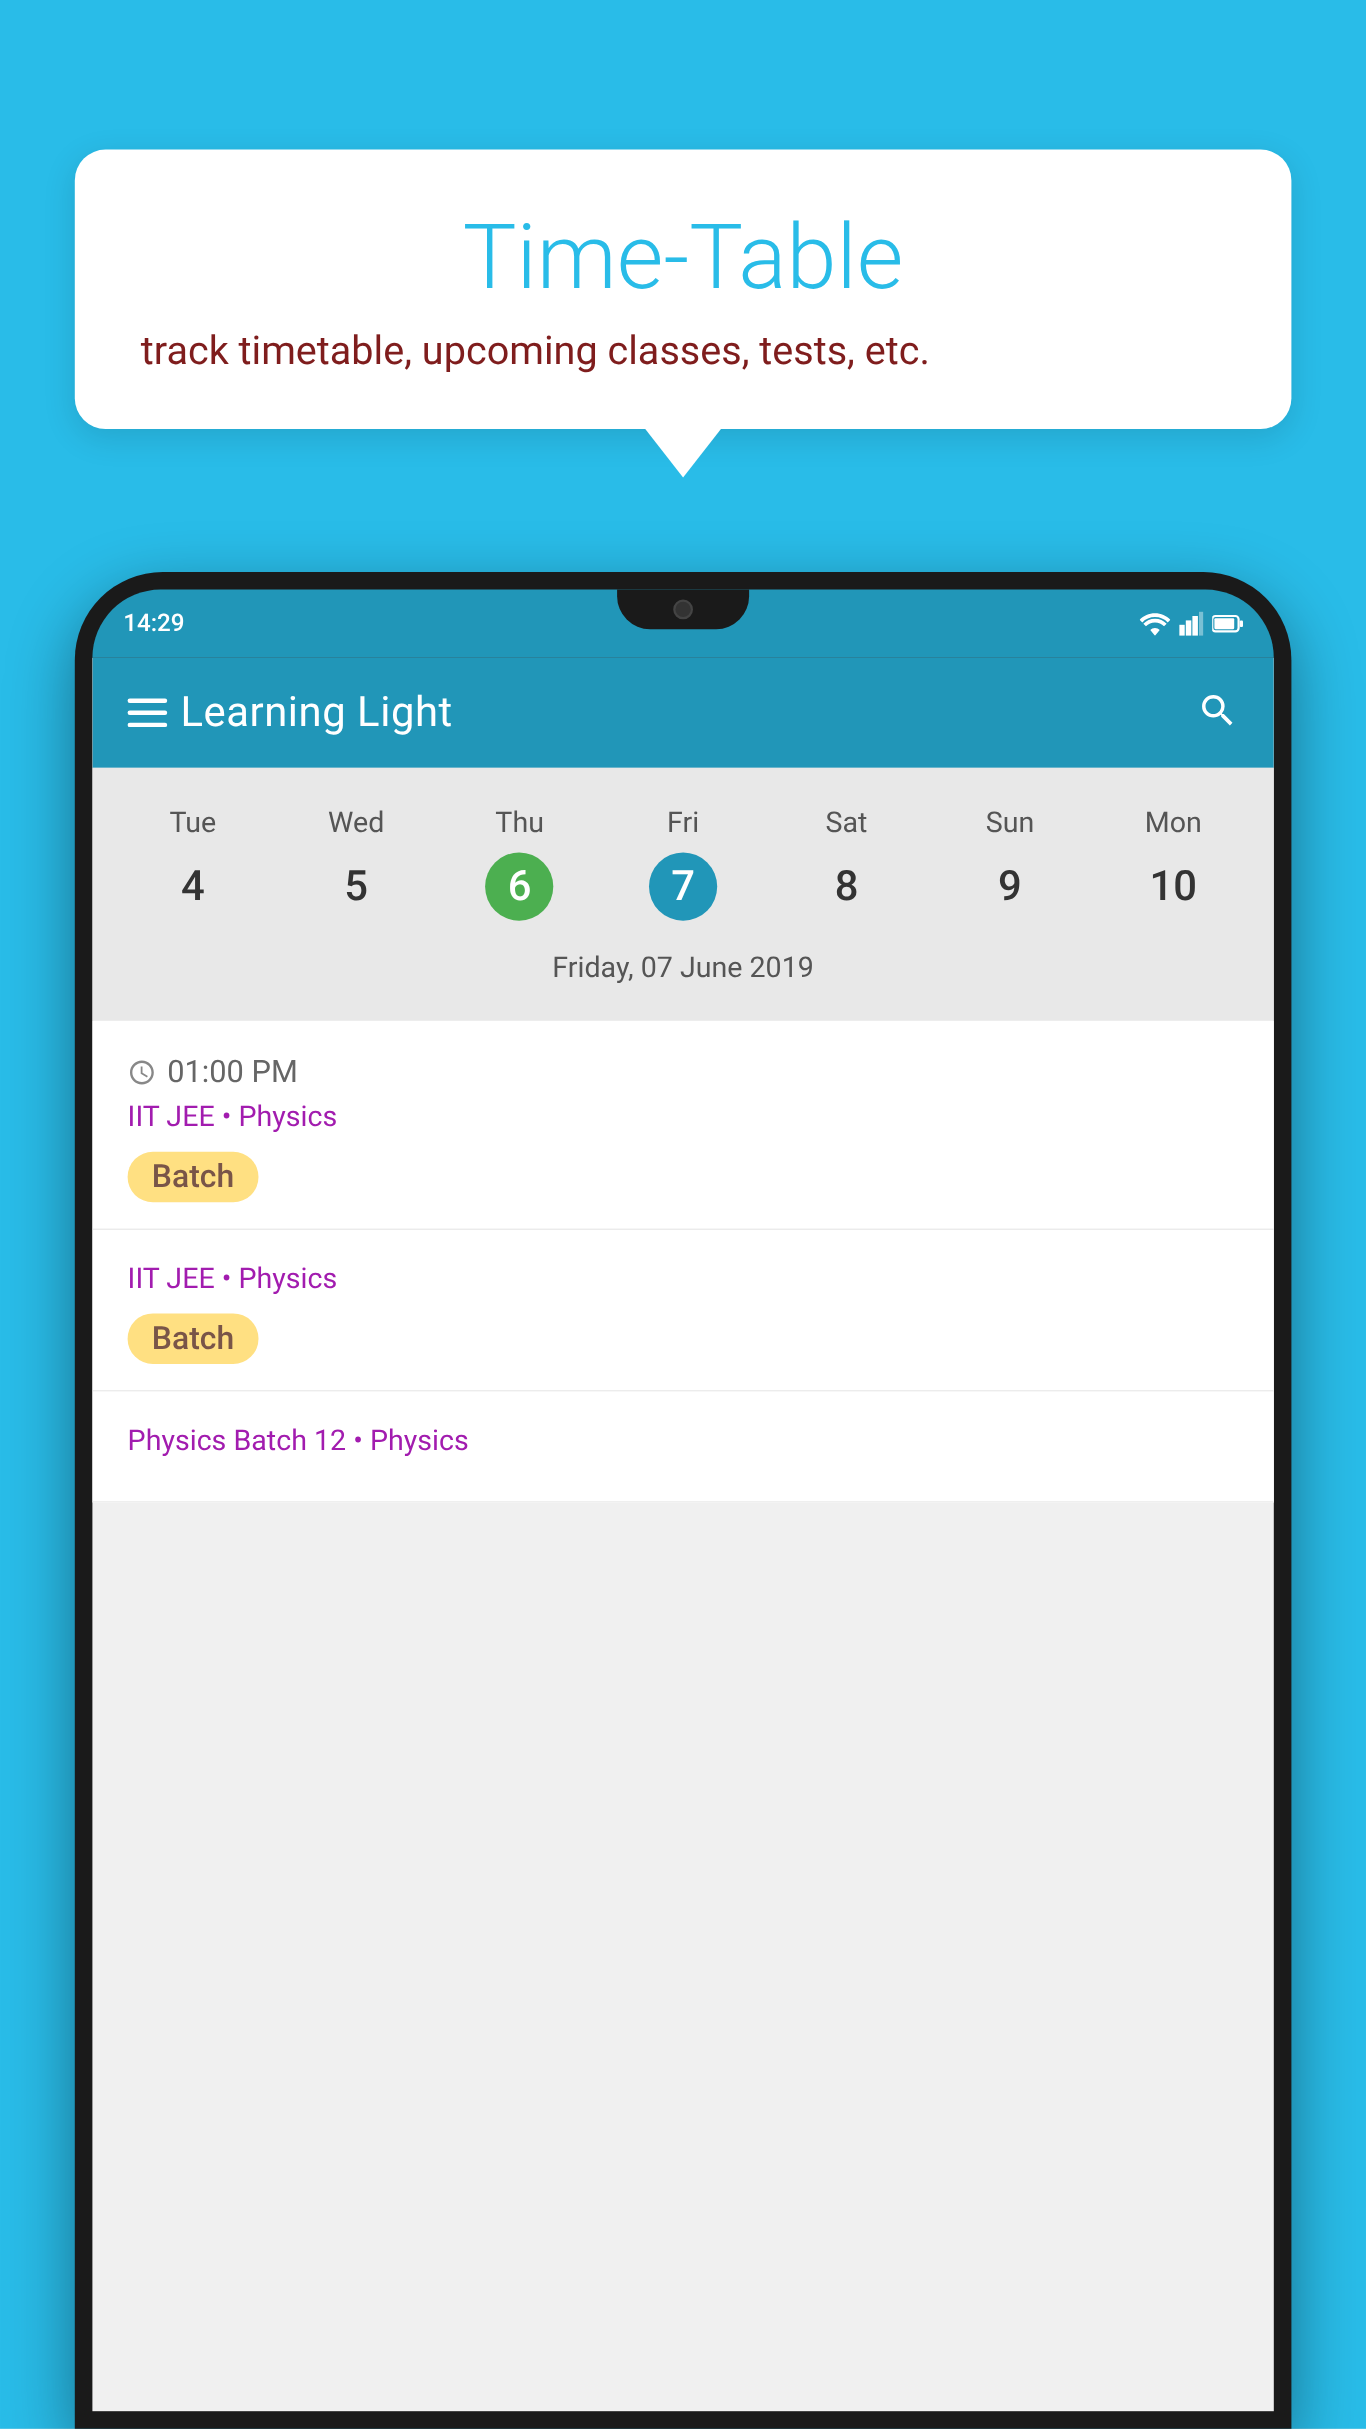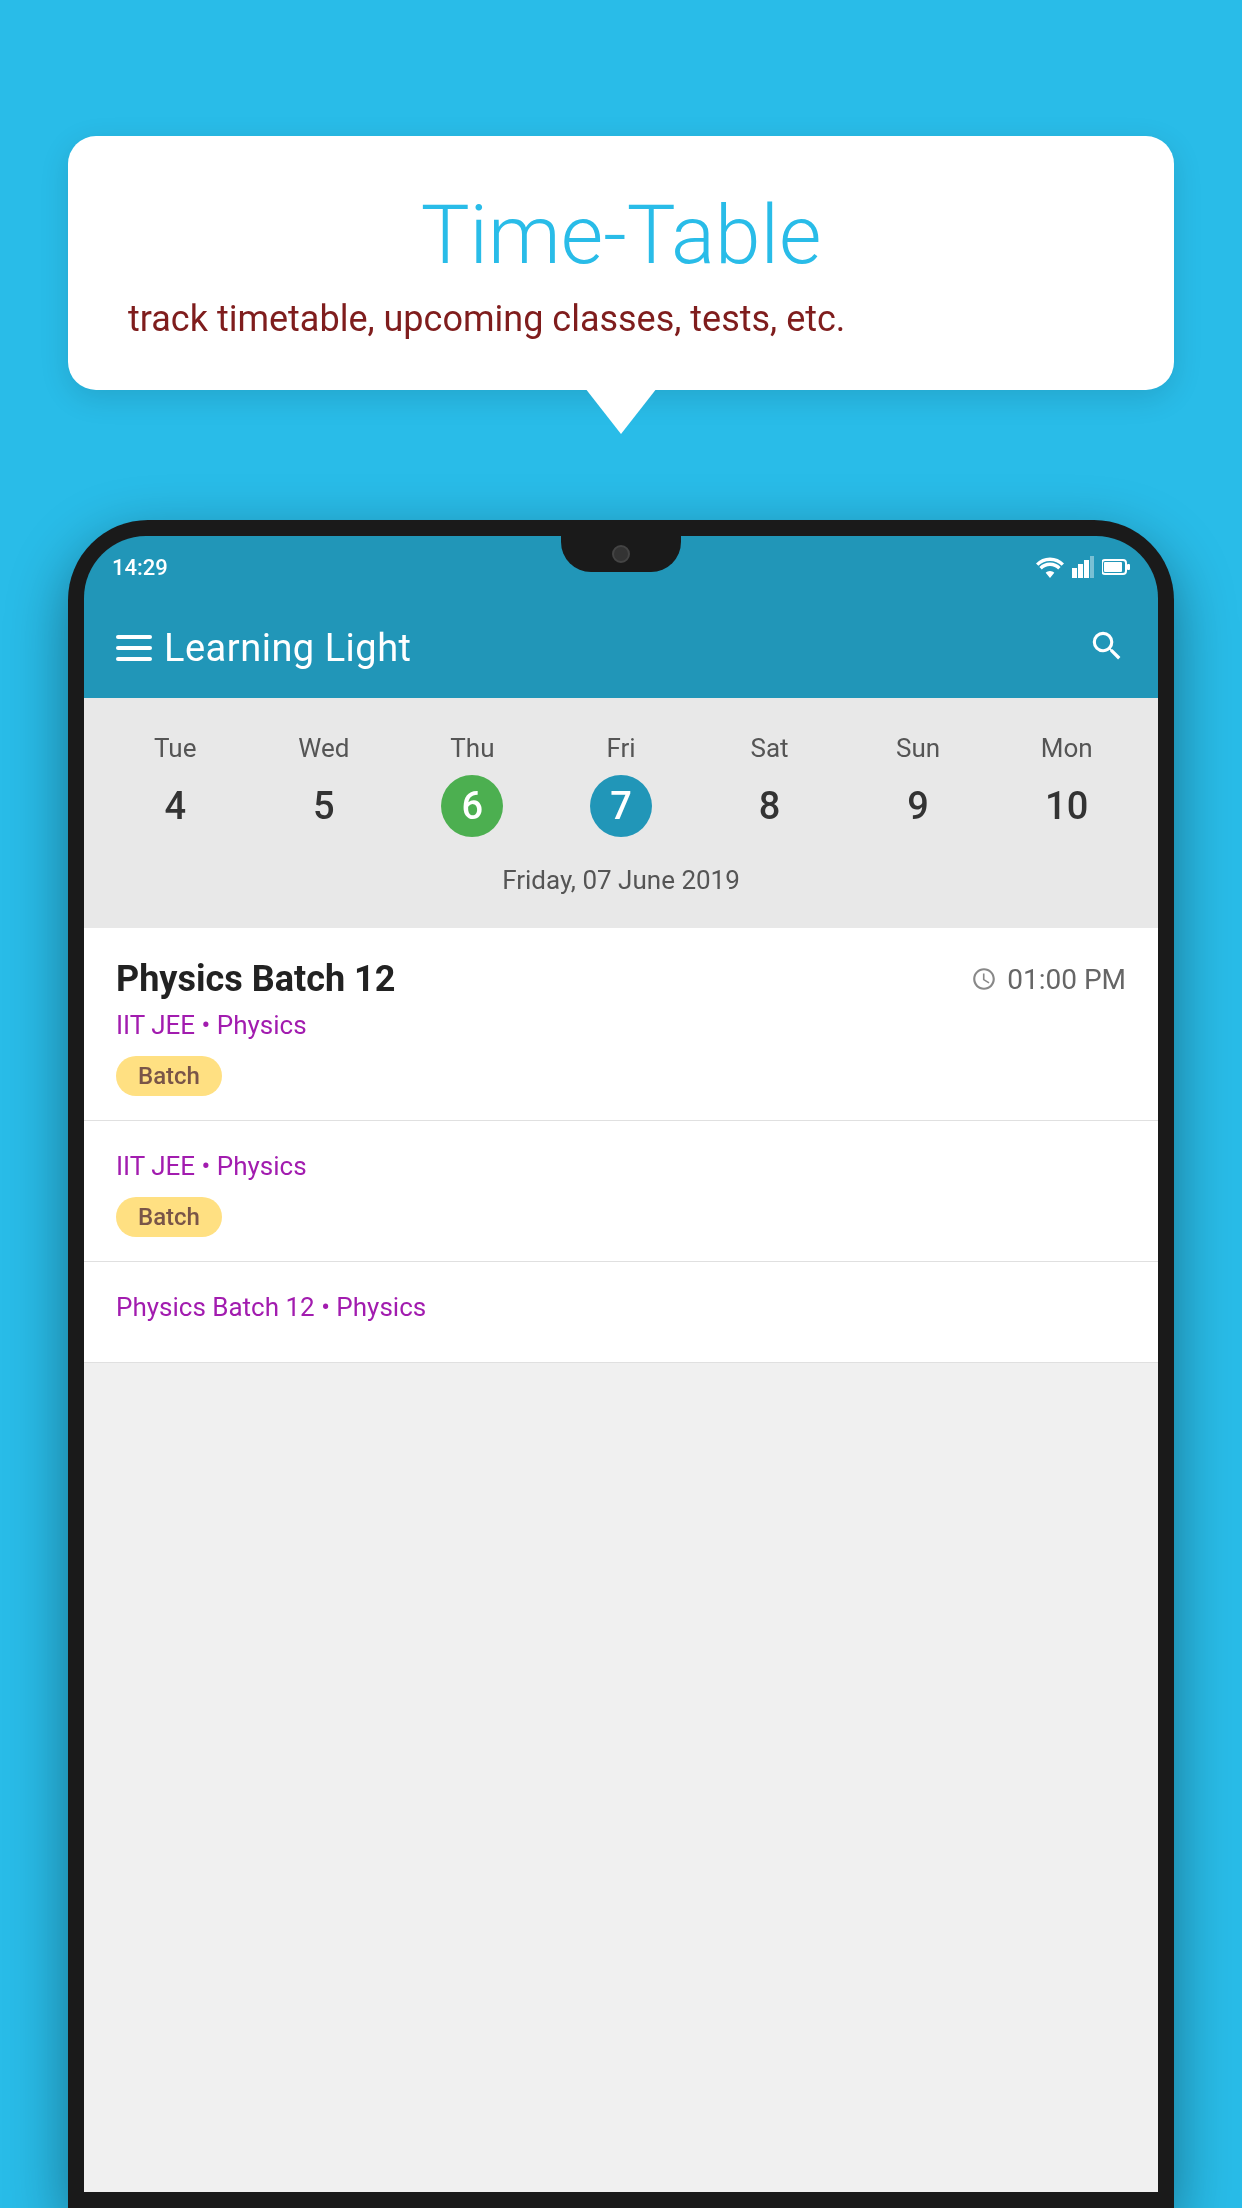--- a/index.html
+++ b/index.html
@@ -240,21 +240,21 @@
     }
     .schedule-item-subtitle {
       font-size: 26px;
       color: #a21caf;
       margin-bottom: 16px;
     }
     .batch-badge {
       display: inline-block;
       background: #ffe082;
       color: #795548;
-      font-size: 24px;
+      font-size: 29px;
       font-weight: 500;
       padding: 6px 22px;
       border-radius: 30px;
     }
 
     .clock-icon {
       display: inline-flex;
       align-items: center;
     }
   </style>
@@ -329,21 +329,20 @@
         <div class="date-cell">9</div>
         <div class="date-cell">10</div>
       </div>
       <div class="selected-date-label">Friday, 07 June 2019</div>
     </div>
 
     <div class="schedule-list">
 
       <div class="schedule-item">
         <div class="schedule-item-header">
-          <div class="schedule-item-title">Physics Batch 12</div>
           <div class="schedule-item-time">
             <span class="clock-icon">
               <svg width="26" height="26" viewBox="0 0 24 24" fill="#888">
                 <path d="M11.99 2C6.47 2 2 6.48 2 12s4.47 10 9.99 10C17.52 22 22 17.52 22 12S17.52 2 11.99 2zM12 20c-4.42 0-8-3.58-8-8s3.58-8 8-8 8 3.58 8 8-3.58 8-8 8zm.5-13H11v6l5.25 3.15.75-1.23-4.5-2.67V7z"></path>
               </svg>
             </span>
             01:00 PM
           </div>
         </div>
         <div class="schedule-item-subtitle">IIT JEE • Physics</div>

